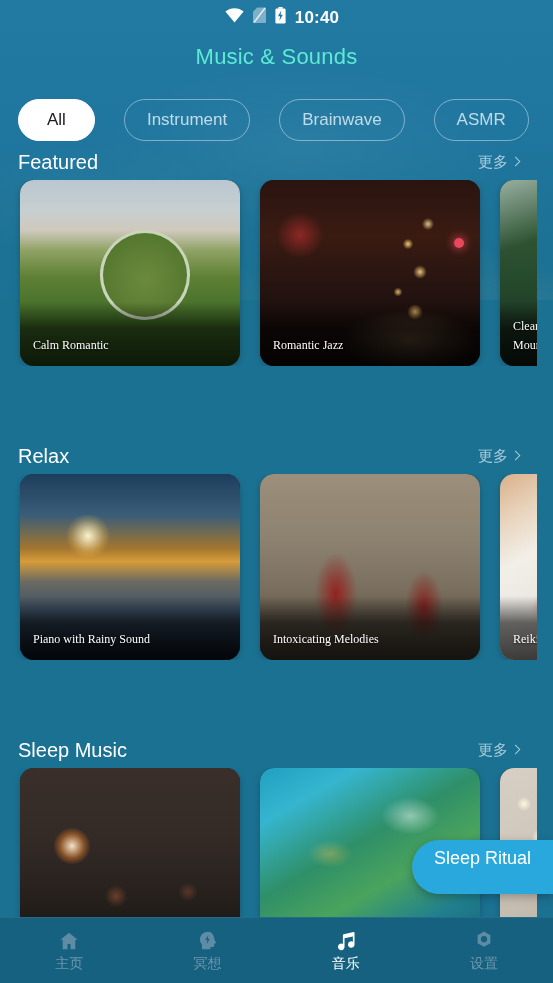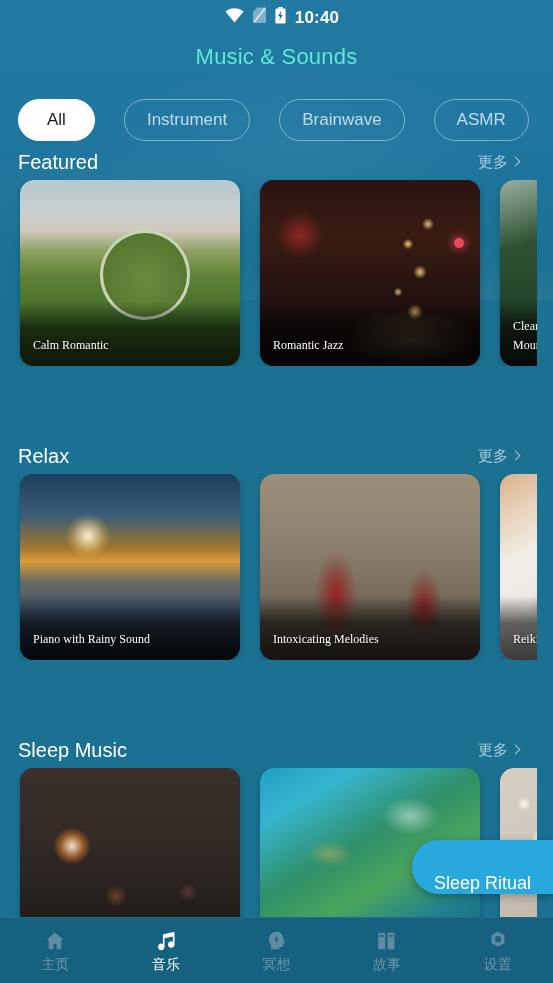--- a/index.html
+++ b/index.html
@@ -196,39 +196,40 @@
       radial-gradient(circle 10px at 24px 36px, #fff7e0, rgba(255,247,224,0) 72%),
       radial-gradient(circle 12px at 40px 70px, #fff9e8, rgba(255,249,232,0) 72%),
       radial-gradient(circle 9px at 18px 100px, #fff4dc, rgba(255,244,220,0) 72%),
       linear-gradient(160deg,#d7cfc4 0%,#cfc6ba 50%,#b9afa3 100%);
   }
 
   
   .fab {
     position:absolute;
     right:0; top:840px;
-    height:54px; padding:0 22px;
-    display:flex; align-items:flex-end;
+    height:54px; padding:8px 22px;
+    display:flex; align-items:flex-start;
     background:#29a8de;
     border-radius:27px 0 0 27px;
     color:#ffffff; font-size:18px;
     box-shadow:0 3px 10px rgba(0,0,0,.28);
   }
 
   
   .bottomnav {
     position:absolute; left:0; bottom:0; width:553px; height:66px;
     background:#16617f;
     display:flex; align-items:center;
     border-top:1px solid rgba(255,255,255,.07);
   }
   .nav-item {
     flex:1 1 0; height:100%;
     display:flex; flex-direction:column; align-items:center; justify-content:center;
     gap:5px;
+    font-family:Liberation Serif, serif;
   }
   .nav-label { font-size:14px; color:#6b97ad; line-height:1; }
   .nav-item.active .nav-label { color:#ffffff; }
   .nav-ico { width:22px; height:22px; display:block; }
   .nav-item svg { fill:#5d8ca4; }
   .nav-item.active svg { fill:#ffffff; }
 </style>
 </head>
 <body>
 
@@ -358,50 +359,39 @@
 
     <div class="nav-item">
       <span class="nav-ico">
         <svg viewBox="0 0 24 24" width="22" height="22">
             <path d="M12 3 2.6 10.6h2.5V21h5.2v-5.6h3.4V21h5.2V10.6h2.5L12 3z"></path>
           </svg>
       </span>
       <span class="nav-label">主页</span>
     </div>
 
-    <div class="nav-item active">
-      <span class="nav-ico">
-        <svg viewBox="0 0 24 24" width="22" height="22">
-          <path d="M20.2 2.2 9.4 4.6a1 1 0 0 0-.8 1v9.7a3.6 3.6 0 1 0 1.8 3.1V9.1l9.1-2v5.6a3.6 3.6 0 1 0 1.8 3.1V3.2a1 1 0 0 0-1.1-1z"></path>
-        </svg>
-      </span>
-      <span class="nav-label">音乐</span>
-    </div>
-
     <div class="nav-item">
       <span class="nav-ico">
         <svg viewBox="0 0 24 24" width="22" height="22">
           <path d="M13.4 2C8.4 2 4.3 5.7 4.3 10.3c0 2.3 1 4 1.7 5.1.4.6.5 1 .5 1.6V21h9.2v-2.4h2.6c.9 0 1.6-.8 1.6-1.7v-2.3h1.3c.5 0 .8-.5.6-.9l-1.6-3.1C19.6 5.5 16.9 2 13.4 2z"></path>
           <path fill="#16617f" d="M13.4 5.6 10 11h2.4l-.8 4.3 3.6-5.7h-2.4l.6-4z"></path>
         </svg>
       </span>
       <span class="nav-label">冥想</span>
     </div>
 
-    <div class="nav-item">
+    <div class="nav-item active">
       <span class="nav-ico">
         <svg viewBox="0 0 24 24" width="22" height="22">
-          <rect x="2.4" y="3" width="7.6" height="18" rx="1.3"></rect>
-          <rect x="12.6" y="3" width="7.6" height="18" rx="1.3"></rect>
-          <rect x="3.9" y="5.6" width="4.6" height="1.7" fill="#16617f"></rect>
-          <rect x="14.1" y="5.6" width="4.6" height="1.7" fill="#16617f"></rect>
+          <path d="M20.2 2.2 9.4 4.6a1 1 0 0 0-.8 1v9.7a3.6 3.6 0 1 0 1.8 3.1V9.1l9.1-2v5.6a3.6 3.6 0 1 0 1.8 3.1V3.2a1 1 0 0 0-1.1-1z"></path>
         </svg>
       </span>
-      <span class="nav-label">故事</span>
-    </div>
+      <span class="nav-label">音乐</span>
+    </div>
+
 
     <div class="nav-item">
       <span class="nav-ico">
         <svg viewBox="0 0 24 24" width="22" height="22">
           <path d="M12 1.6 19 5.6v8.8L12 18.4 5 14.4V5.6z"></path>
           <circle cx="12" cy="10" r="3.4" fill="#16617f"></circle>
         </svg>
       </span>
       <span class="nav-label">设置</span>
     </div>

